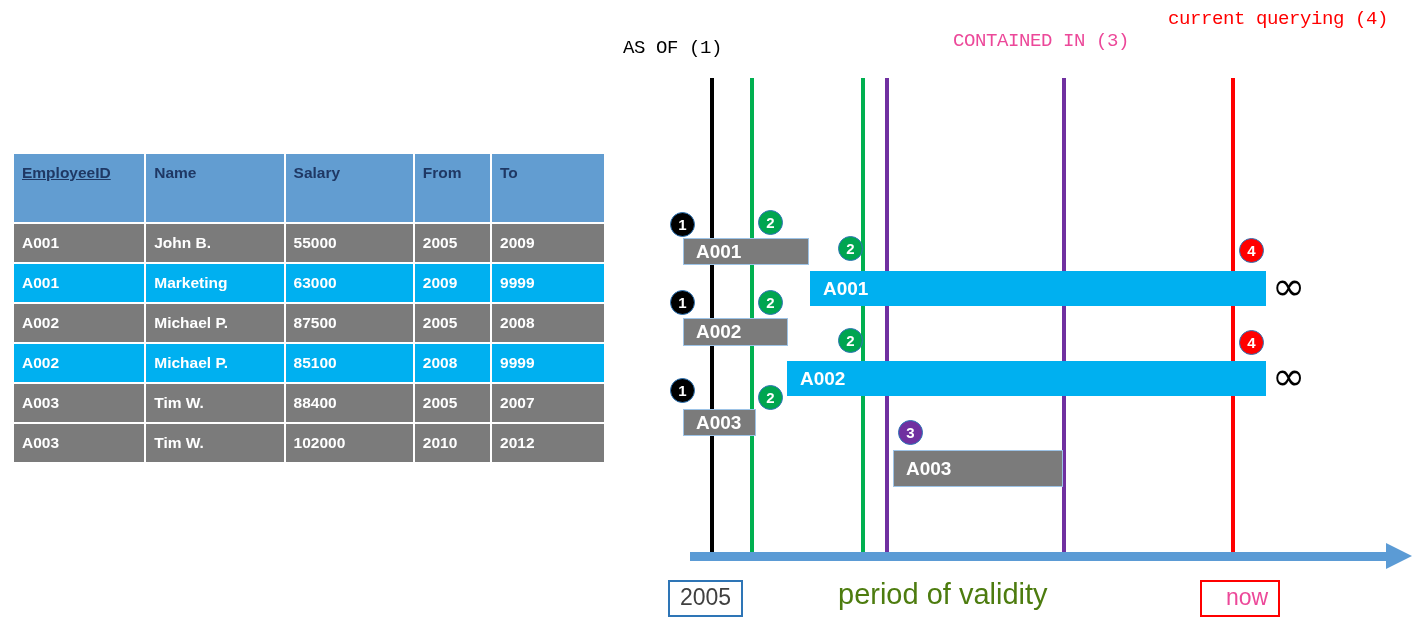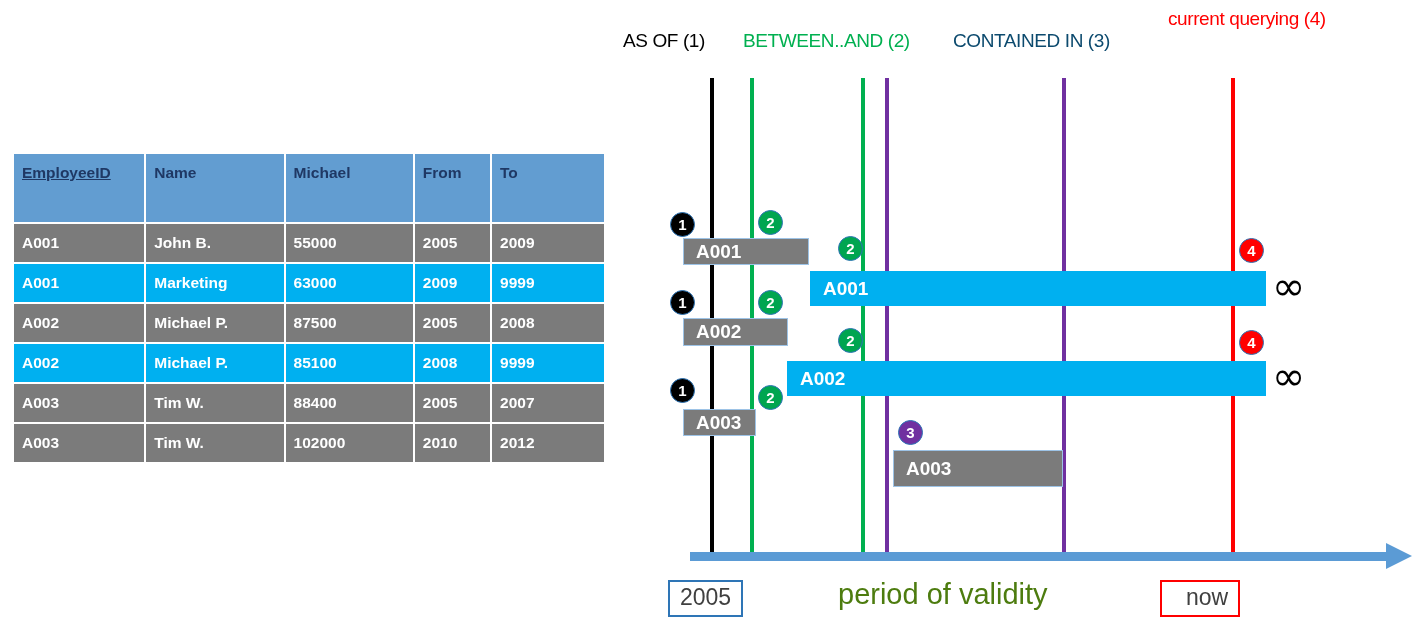--- a/index.html
+++ b/index.html
@@ -57,27 +57,27 @@
   .col-id { width: 128px; }
   .col-name { width: 135px; }
   .col-salary { width: 125px; }
   .col-from { width: 74px; }
   .col-to { width: 110px; }
 
   
   .legend-item {
     position: absolute;
     font-size: 19px;
-    font-family: Liberation Sans, sans-serif;
+    font-family: Liberation Mono, monospace;
     white-space: nowrap;
     letter-spacing: -0.4px;
   }
-  #legend-asof   { left: 623px; top: 30px;  color: #000000; }
+  #legend-asof   { left: 623px; top: 37px;  color: #000000; }
   #legend-between{ left: 743px; top: 30px;  color: #00B050; }
-  #legend-contained{ left: 953px; top: 30px; color: #0c4a6e; }
+  #legend-contained{ left: 953px; top: 30px; color: #ec4899; }
   #legend-current{ left: 1168px; top: 6px;  color: #FF0000; line-height: 26px; }
 
   
   .vline {
     position: absolute;
     width: 4px;
     top: 78px;
     height: 483px;
   }
   .vline.black  { background: #000000; }
@@ -155,23 +155,23 @@
     padding: 2px 10px 4px 10px;
     background: #ffffff;
     box-sizing: border-box;
   }
   #label-2005 {
     left: 668px; top: 580px;
     border: 2px solid #2E75B6;
     color: #404040;
   }
   #label-now {
-    left: 1160px; top: 580px;
+    left: 1200px; top: 580px;
     border: 2px solid #FF0000;
-    color: #404040;
+    color: #ec4899;
     padding-left: 24px;
   }
   #label-validity {
     position: absolute;
     left: 838px; top: 578px;
     font-size: 29px;
     color: #4d7c0f;
     white-space: nowrap;
   }
 </style>
@@ -185,21 +185,21 @@
       <col class="col-id">
         <col class="col-name">
         <col class="col-salary">
         <col class="col-from">
         <col class="col-to">
     </colgroup>
     <thead>
       <tr>
         <th class="th-pk"><span>EmployeeID</span></th>
         <th>Name</th>
-        <th>Michael</th>
+        <th>Salary</th>
         <th>From</th>
         <th>To</th>
       </tr>
     </thead>
     <tbody>
       <tr class="row-gray">
         <td class="c-id">A001</td>
         <td>John  B.</td>
         <td>55000</td>
         <td>2005</td>
@@ -237,21 +237,20 @@
         <td class="c-id">A003</td>
         <td>Tim W.</td>
         <td>102000</td>
         <td>2010</td>
         <td>2012</td>
       </tr>
     </tbody>
   </table>
 
   <div class="legend-item" id="legend-asof">AS OF (1)</div>
-  <div class="legend-item" id="legend-between">BETWEEN..AND (2)</div>
   <div class="legend-item" id="legend-contained">CONTAINED IN (3)</div>
   <div class="legend-item" id="legend-current">
     <div>current querying (4)</div>
   </div>
 
   <div class="vline black" style="left:710px"></div>
   <div class="vline green" style="left:750px"></div>
   <div class="vline green" style="left:861px"></div>
   <div class="vline purple" style="left:885px"></div>
   <div class="vline purple" style="left:1062px"></div>

